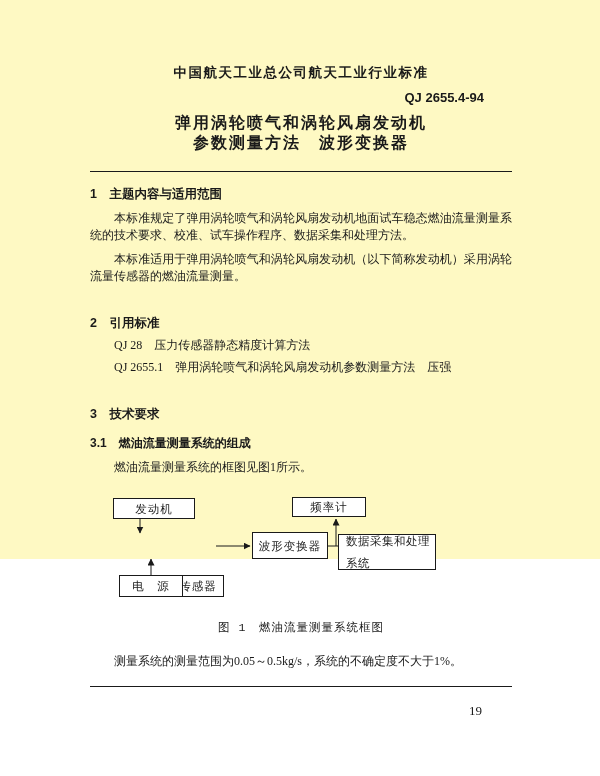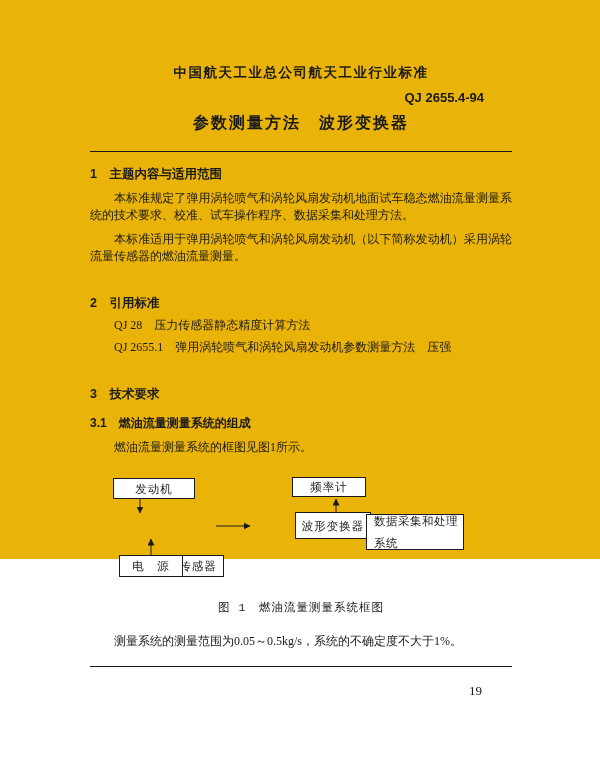--- a/index.html
+++ b/index.html
@@ -7,21 +7,21 @@
   body {
     background:#ffffff;
     color:#1a1a1a;
     font-family:"Liberation Serif","DejaVu Serif",serif;
     overflow:hidden;
   }
   .page {
     position:relative;
     width:600px; height:559px;
     padding:64px 88px 0 90px;
-    background:#eab308;
+    background:#fef9c3;
   }
   .publisher {
     text-align:center;
     font-size:13.5px;
     font-weight:bold;
     letter-spacing:1.5px;
   }
   .std-no {
     text-align:right;
     padding-right:28px;
@@ -124,20 +124,21 @@
   }
 </style>
 </head>
 <body>
 
 <div class="page">
 
   <div class="publisher">中国航天工业总公司航天工业行业标准</div>
   <div class="std-no">QJ 2655.4-94</div>
   <div class="doc-title">
+    <div>弹用涡轮喷气和涡轮风扇发动机</div>
     <div>参数测量方法　波形变换器</div>
   </div>
   <div class="rule title-rule"></div>
 
   <div class="sec-heading first">1　主题内容与适用范围</div>
   <div class="body-para">本标准规定了弹用涡轮喷气和涡轮风扇发动机地面试车稳态燃油流量测量系统的技术要求、校准、试车操作程序、数据采集和处理方法。</div>
   <div class="body-para">本标准适用于弹用涡轮喷气和涡轮风扇发动机（以下简称发动机）采用涡轮流量传感器的燃油流量测量。</div>
 
   <div class="sec-heading">2　引用标准</div>
   <div class="ref-line">QJ 28　压力传感器静态精度计算方法</div>
@@ -156,22 +157,22 @@
       </defs>
       <line x1="50" y1="29" x2="50" y2="43" stroke="#1a1a1a" stroke-width="1" marker-end="url(#arr)"></line>
       <line x1="61" y1="85" x2="61" y2="69" stroke="#1a1a1a" stroke-width="1" marker-end="url(#arr)"></line>
       <line x1="126" y1="56" x2="160" y2="56" stroke="#1a1a1a" stroke-width="1" marker-end="url(#arr)"></line>
       <line x1="238" y1="56" x2="262" y2="56" stroke="#1a1a1a" stroke-width="1" marker-end="url(#arr)"></line>
       <line x1="246" y1="56" x2="246" y2="29" stroke="#1a1a1a" stroke-width="1" marker-end="url(#arr)"></line>
     </svg>
     <div class="blk" style="left:23px;top:8px;width:82px;height:21px;">发动机</div>
     <div class="blk" style="left:202px;top:7px;width:74px;height:20px;">频率计</div>
     <div class="blk" style="left:32px;top:45px;width:102px;height:22px;margin-top:40px;">涡轮流量传感器</div>
-    <div class="blk" style="left:162px;top:42px;width:76px;height:27px;margin-left:43px;">波形变换器</div>
-    <div class="blk daq" style="left:276px;top:44px;width:98px;height:36px;gap:8px;">
+    <div class="blk" style="left:162px;top:42px;width:76px;height:27px;">波形变换器</div>
+    <div class="blk daq" style="left:248px;top:44px;width:98px;height:36px;gap:8px;">
       <span>数据采集和处理</span>
       <span>系统</span>
     </div>
     <div class="blk" style="left:29px;top:85px;width:64px;height:22px;">电　源</div>
   </div>
 
   <div class="fig-caption">图 1　燃油流量测量系统框图</div>
 
   <div class="range-para">测量系统的测量范围为0.05～0.5kg/s，系统的不确定度不大于1%。</div>
 

